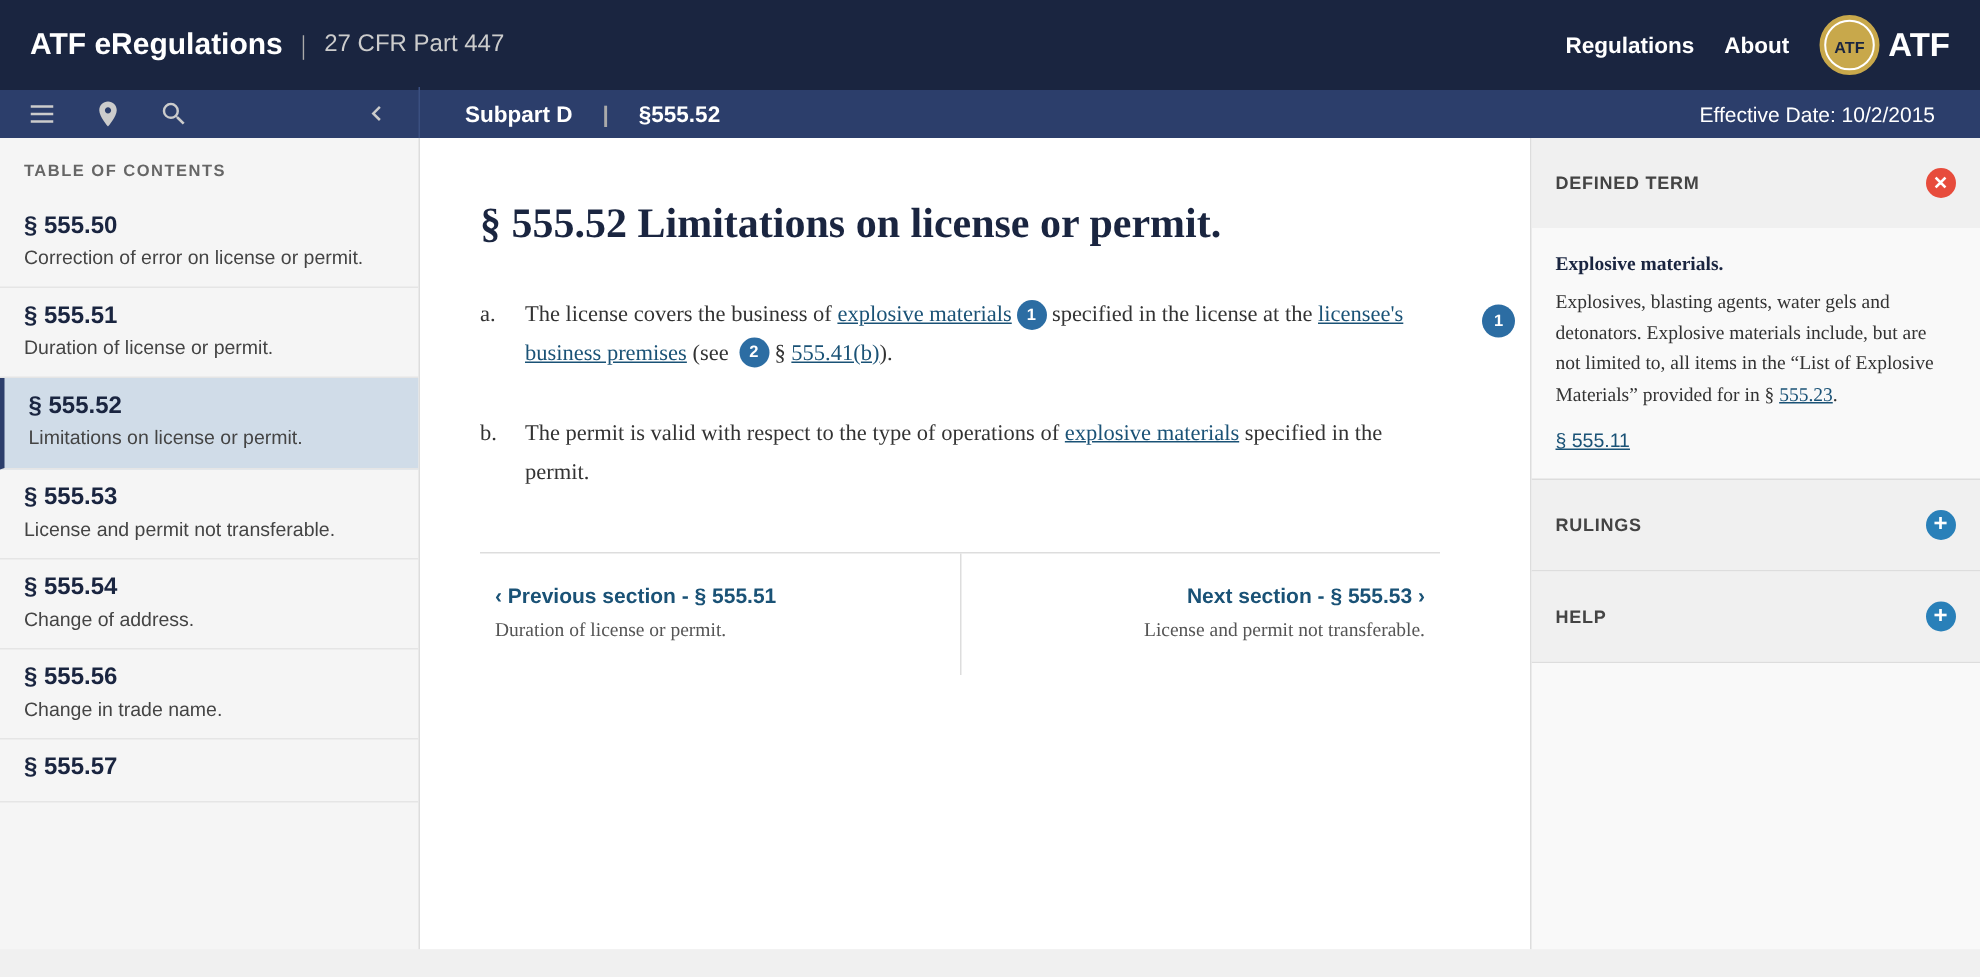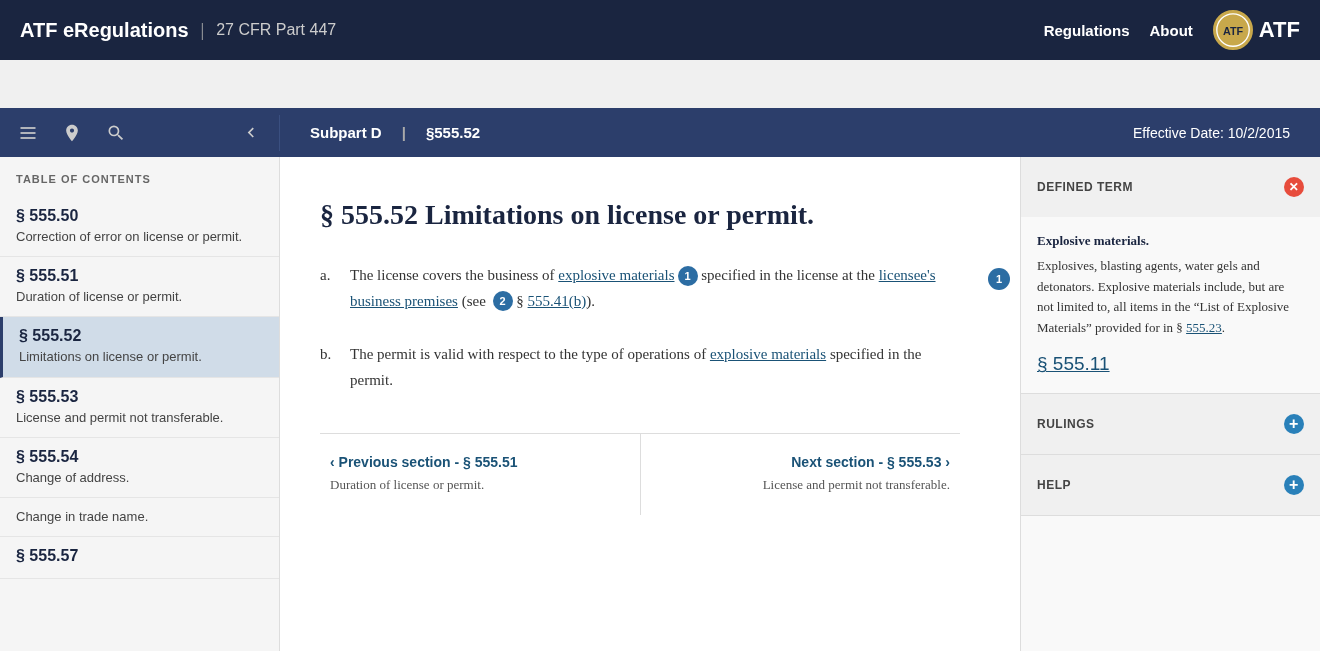--- a/index.html
+++ b/index.html
@@ -69,22 +69,21 @@
       color: white;
     }
 
     
     .sub-header {
       background: #2c3e6b;
       color: white;
       display: flex;
       align-items: center;
       padding: 0 0 0 0;
-      height: 49px;
-      margin-top: 48px;
+      height: 32px;
     }
     .sidebar-toolbar {
       width: 280px;
       min-width: 280px;
       display: flex;
       align-items: center;
       padding: 0 10px;
       gap: 8px;
       border-right: 1px solid #3a4f80;
     }
@@ -350,21 +349,21 @@
     }
     .panel-content .term-link {
       color: #1a5276;
       text-decoration: underline;
       cursor: pointer;
     }
     .panel-section-ref {
       display: block;
       color: #1a5276;
       font-family: Arial, sans-serif;
-      font-size: 19px;
+      font-size: 13px;
       text-decoration: underline;
       cursor: pointer;
       margin-top: 10px;
     }
   </style>
 </head>
 <body>
 
 <header class="header">
   <div class="header-left">
@@ -439,20 +438,21 @@
     </div>
     <div class="toc-item">
       <div class="toc-item-section">§ 555.53</div>
       <div class="toc-item-title">License and permit not transferable.</div>
     </div>
     <div class="toc-item">
       <div class="toc-item-section">§ 555.54</div>
       <div class="toc-item-title">Change of address.</div>
     </div>
     <div class="toc-item">
+      <div class="toc-item-section">§ 555.56</div>
       <div class="toc-item-title">Change in trade name.</div>
     </div>
     <div class="toc-item">
       <div class="toc-item-section">§ 555.57</div>
       <div class="toc-item-title"></div>
     </div>
   </aside>
 
   <main class="content-area">
     <h1 class="section-heading">

